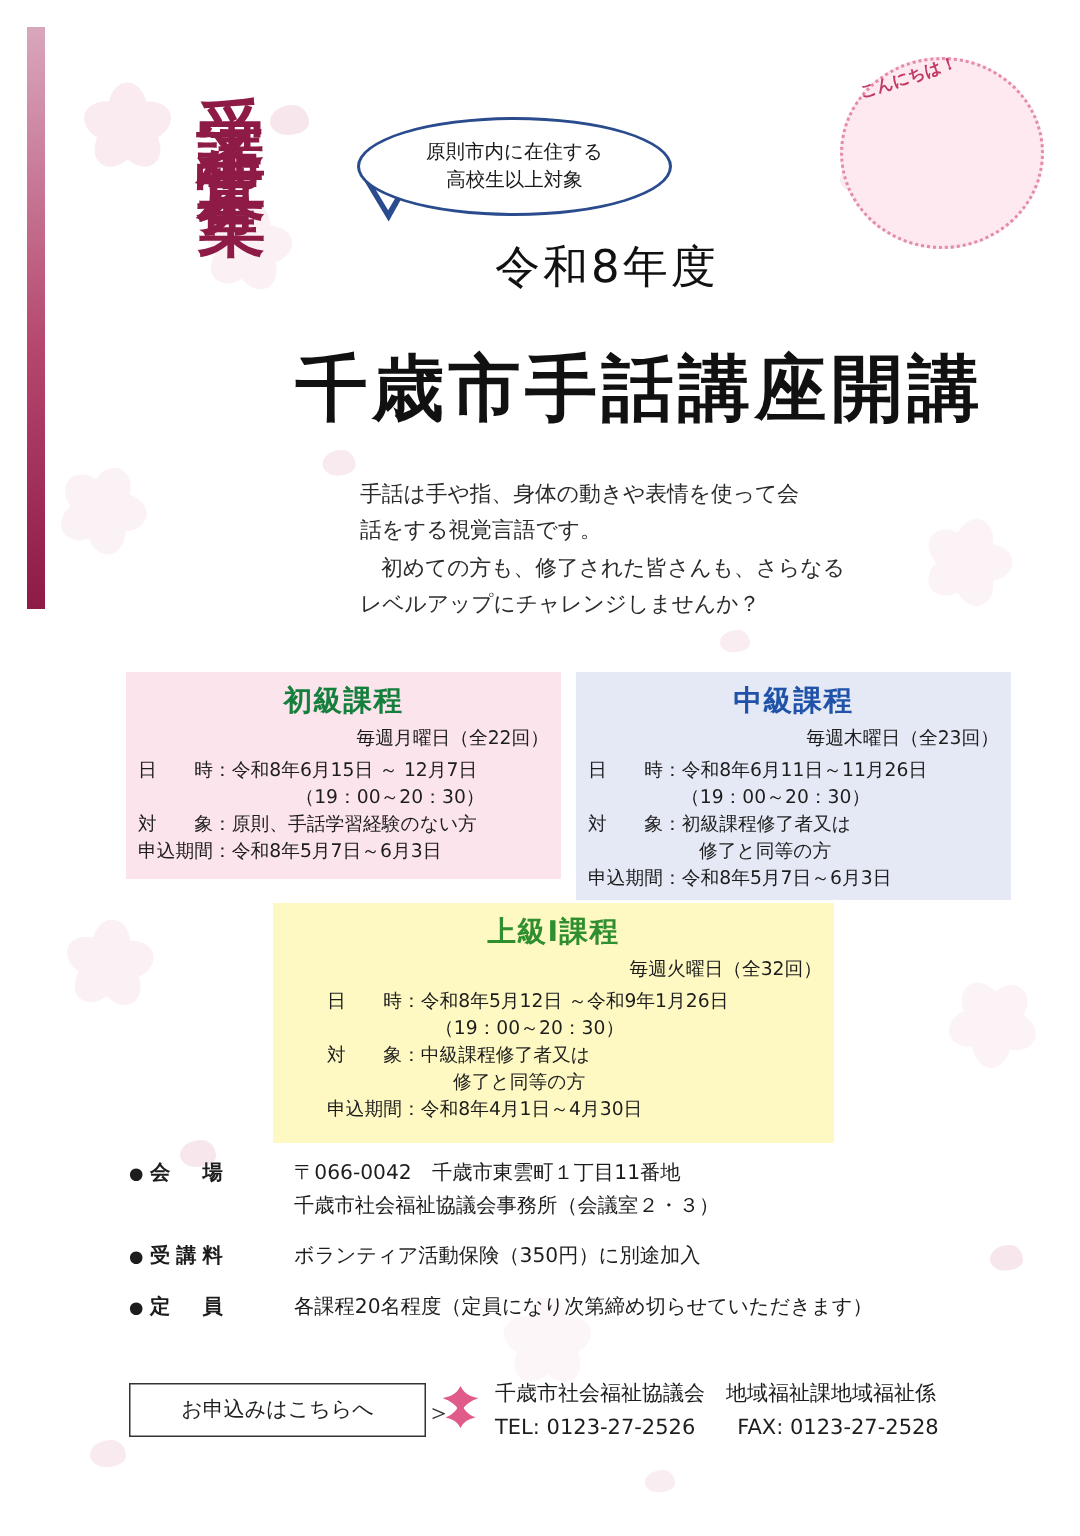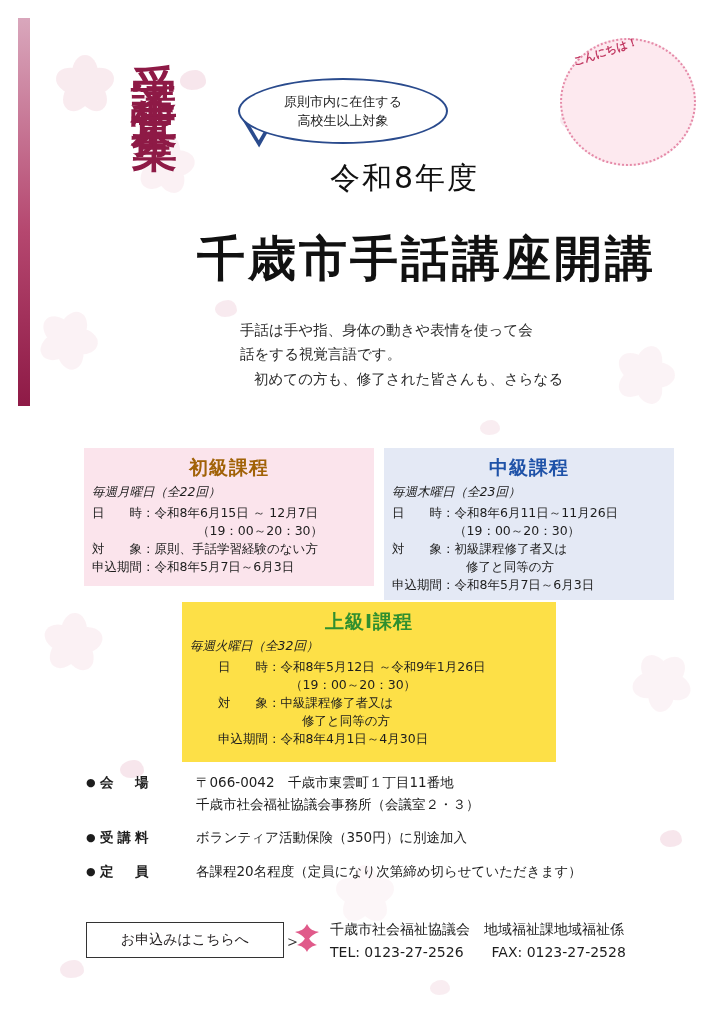--- a/index.html
+++ b/index.html
@@ -190,45 +190,44 @@
     padding: 6px 8px 8px 8px;
   }
   .course-title {
     text-align: center;
     font-size: 19px;
     font-weight: bold;
     letter-spacing: 1px;
     margin-bottom: 1px;
   }
   .course-sub {
-    text-align: left;
+    text-align: right;
     font-size: 12.5px;
     margin-bottom: 3px;
-    font-style: italic;
   }
   .row { display: flex; align-items: flex-start; }
   .row .k { white-space: pre; flex: 0 0 auto; }
   .row .v { flex: 1 1 auto; }
   .center-line { text-align: center; }
 
   #course-beginner {
     left: 84px; top: 448px; width: 290px; height: 138px;
     background: #fbe4ec;
   }
-  #course-beginner .course-title { color: #a16207; }
+  #course-beginner .course-title { color: #15803d; }
 
   #course-intermediate {
     left: 384px; top: 448px; width: 290px; height: 152px;
     background: #e4e9f5;
   }
   #course-intermediate .course-title { color: #1f52a8; }
 
   #course-advanced {
     left: 182px; top: 602px; width: 374px; height: 160px;
-    background: #fde047;
+    background: #fef9c3;
   }
   #course-advanced .course-title { color: #2f8f2f; }
   #course-advanced .indent { padding-left: 28px; }
 
   
   .info {
     position: absolute;
     left: 86px;
     top: 772px;
     width: 600px;
@@ -379,20 +378,21 @@
   </svg>
 </div>
 
 <div class="year-head">令和8年度</div>
 <div class="main-head">千歳市手話講座開講</div>
 
 <div class="lead">
   <div>手話は手や指、身体の動きや表情を使って会</div>
   <div>話をする視覚言語です。</div>
   <div class="l2">初めての方も、修了された皆さんも、さらなる</div>
+  <div>レベルアップにチャレンジしませんか？</div>
 </div>
 
 <div class="course" id="course-beginner">
   <div class="course-title">初級課程</div>
   <div class="course-sub">毎週月曜日（全22回）</div>
   <div class="row">
     <div class="k">日　　時：</div>
     <div class="v">令和8年6月15日 ～ 12月7日</div>
   </div>
   <div class="row center-line">

